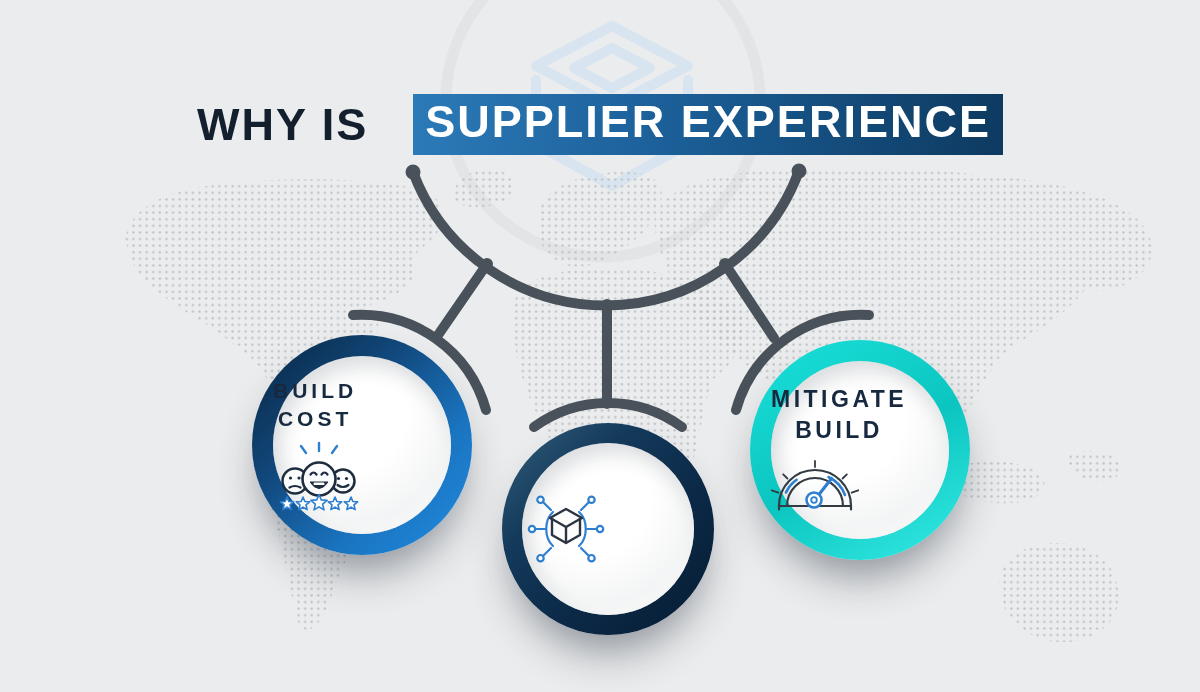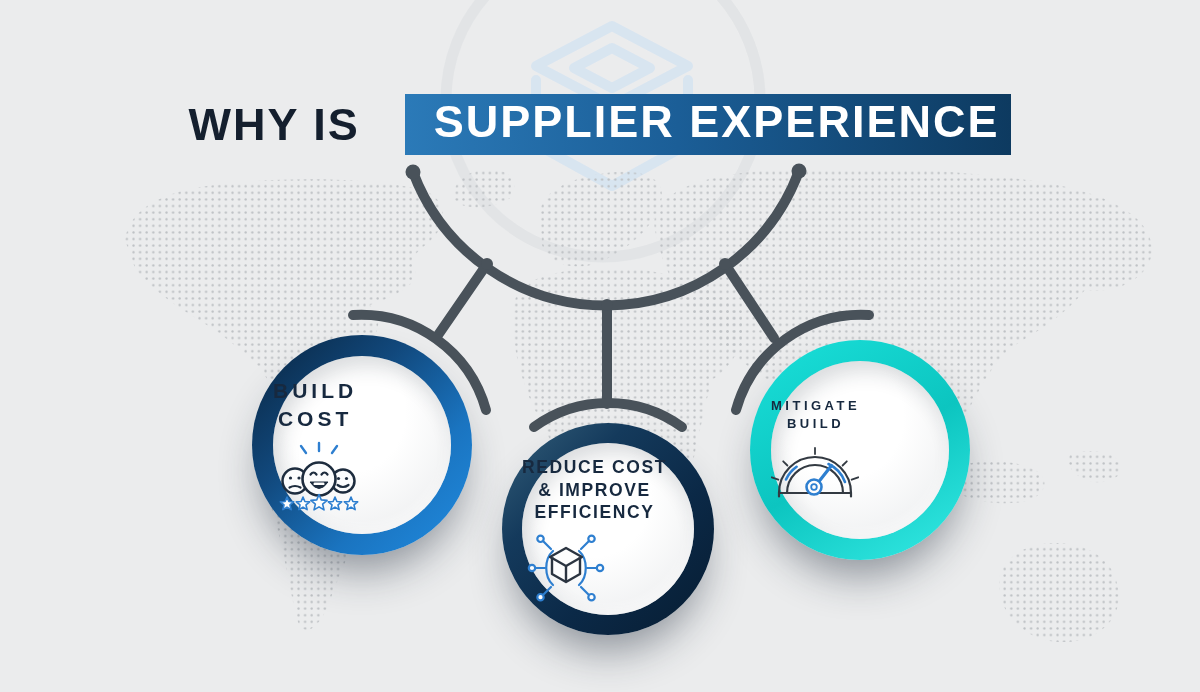--- a/index.html
+++ b/index.html
@@ -12,42 +12,42 @@
 
   
   .title{
     position:absolute;top:94px;left:0;right:0;
     display:flex;justify-content:center;align-items:center;gap:29px;
     font-size:45px;font-weight:bold;letter-spacing:2px;white-space:nowrap;
     color:#141f2e;
   }
   .t-highlight{
     background:linear-gradient(90deg,#2b7ab8 0%,#1b5e97 45%,#0d3a60 100%);
-    color:#ffffff;padding:2px 12px 7px 29px;margin-left:16px;
+    color:#ffffff;padding:2px 12px 7px 12px;margin-left:16px;
   }
 
   
   .node{position:absolute;border-radius:50%;
     box-shadow:0 26px 42px -10px rgba(28,40,56,.45);}
   .node-left{left:252px;top:335px;width:220px;height:220px;
     background:linear-gradient(135deg,#0a2845 4%,#11487c 36%,#1a74c0 68%,#2089dd 96%);}
   .node-mid{left:502px;top:423px;width:212px;height:212px;
     background:linear-gradient(135deg,#35607b 0%,#143a5c 30%,#0b2947 62%,#071c31 100%);}
   .node-right{left:750px;top:340px;width:220px;height:220px;
     background:linear-gradient(150deg,#18dcd6 8%,#0cc5c0 52%,#36ebe5 100%);}
   .node-inner{
     position:absolute;inset:21px;border-radius:50%;
     background:radial-gradient(circle at 40% 32%,#ffffff 38%,#f2f3f4 72%,#e7e8ea 100%);
     box-shadow:inset 6px 10px 20px rgba(25,35,50,.16), inset -2px -5px 12px rgba(255,255,255,.75);
     display:flex;flex-direction:column;align-items:flex-start;justify-content:center;gap:9px;
   }
   .node-mid .node-inner{inset:20px;gap:10px;}
   .node-label{font-weight:bold;color:#17293f;text-align:center;}
   .node-left  .node-label{font-size:21px;letter-spacing:4px;line-height:1.32;}
-  .node-right .node-label{font-size:13px;letter-spacing:3.5px;line-height:1.32;}
+  .node-right .node-label{font-size:23px;letter-spacing:3.5px;line-height:1.32;}
   .node-mid   .node-label{font-size:17.5px;letter-spacing:1.6px;line-height:1.28;}
   .node-label span{display:block;}
   .node-icon{display:block;}
 </style>
 </head>
 <body>
 
 <div class="canvas">
 
   <svg class="bg-svg" viewBox="0 0 1200 692" xmlns="http://www.w3.org/2000/svg">
@@ -152,25 +152,20 @@
           <path vector-effect="non-scaling-stroke" stroke-width="1.6" transform="translate(46,62) scale(8.5)" d="M0,-1 L0.264,-0.364 L0.951,-0.309 L0.428,0.139 L0.588,0.809 L0,0.45 L-0.588,0.809 L-0.428,0.139 L-0.951,-0.309 L-0.264,-0.364 Z"></path>
           <path vector-effect="non-scaling-stroke" stroke-width="1.6" transform="translate(62,63) scale(7)" d="M0,-1 L0.264,-0.364 L0.951,-0.309 L0.428,0.139 L0.588,0.809 L0,0.45 L-0.588,0.809 L-0.428,0.139 L-0.951,-0.309 L-0.264,-0.364 Z"></path>
           <path vector-effect="non-scaling-stroke" stroke-width="1.6" transform="translate(78,63) scale(7)" d="M0,-1 L0.264,-0.364 L0.951,-0.309 L0.428,0.139 L0.588,0.809 L0,0.45 L-0.588,0.809 L-0.428,0.139 L-0.951,-0.309 L-0.264,-0.364 Z"></path>
         </g>
       </svg>
     </div>
   </div>
 
   <div class="node node-mid">
     <div class="node-inner">
-      <div class="node-label">
-        <span>REDUCE COST</span>
-        <span>&amp; IMPROVE</span>
-        <span>EFFICIENCY</span>
-      </div>
       <svg class="node-icon" width="88" height="68" viewBox="0 0 88 68">
         <g stroke="#2e7fd0" stroke-width="2.2" fill="none" stroke-linecap="round">
           <path d="M31,17 C22,25 22,43 31,51"></path>
           <path d="M57,17 C66,25 66,43 57,51"></path>
           <path d="M29,15 L21.5,7.5"></path>
             <path d="M23,34 L13.5,34"></path>
             <path d="M29,53 L21.5,60.5"></path>
           <path d="M59,15 L66.5,7.5"></path>
             <path d="M65,34 L74.5,34"></path>
             <path d="M59,53 L66.5,60.5"></path>

